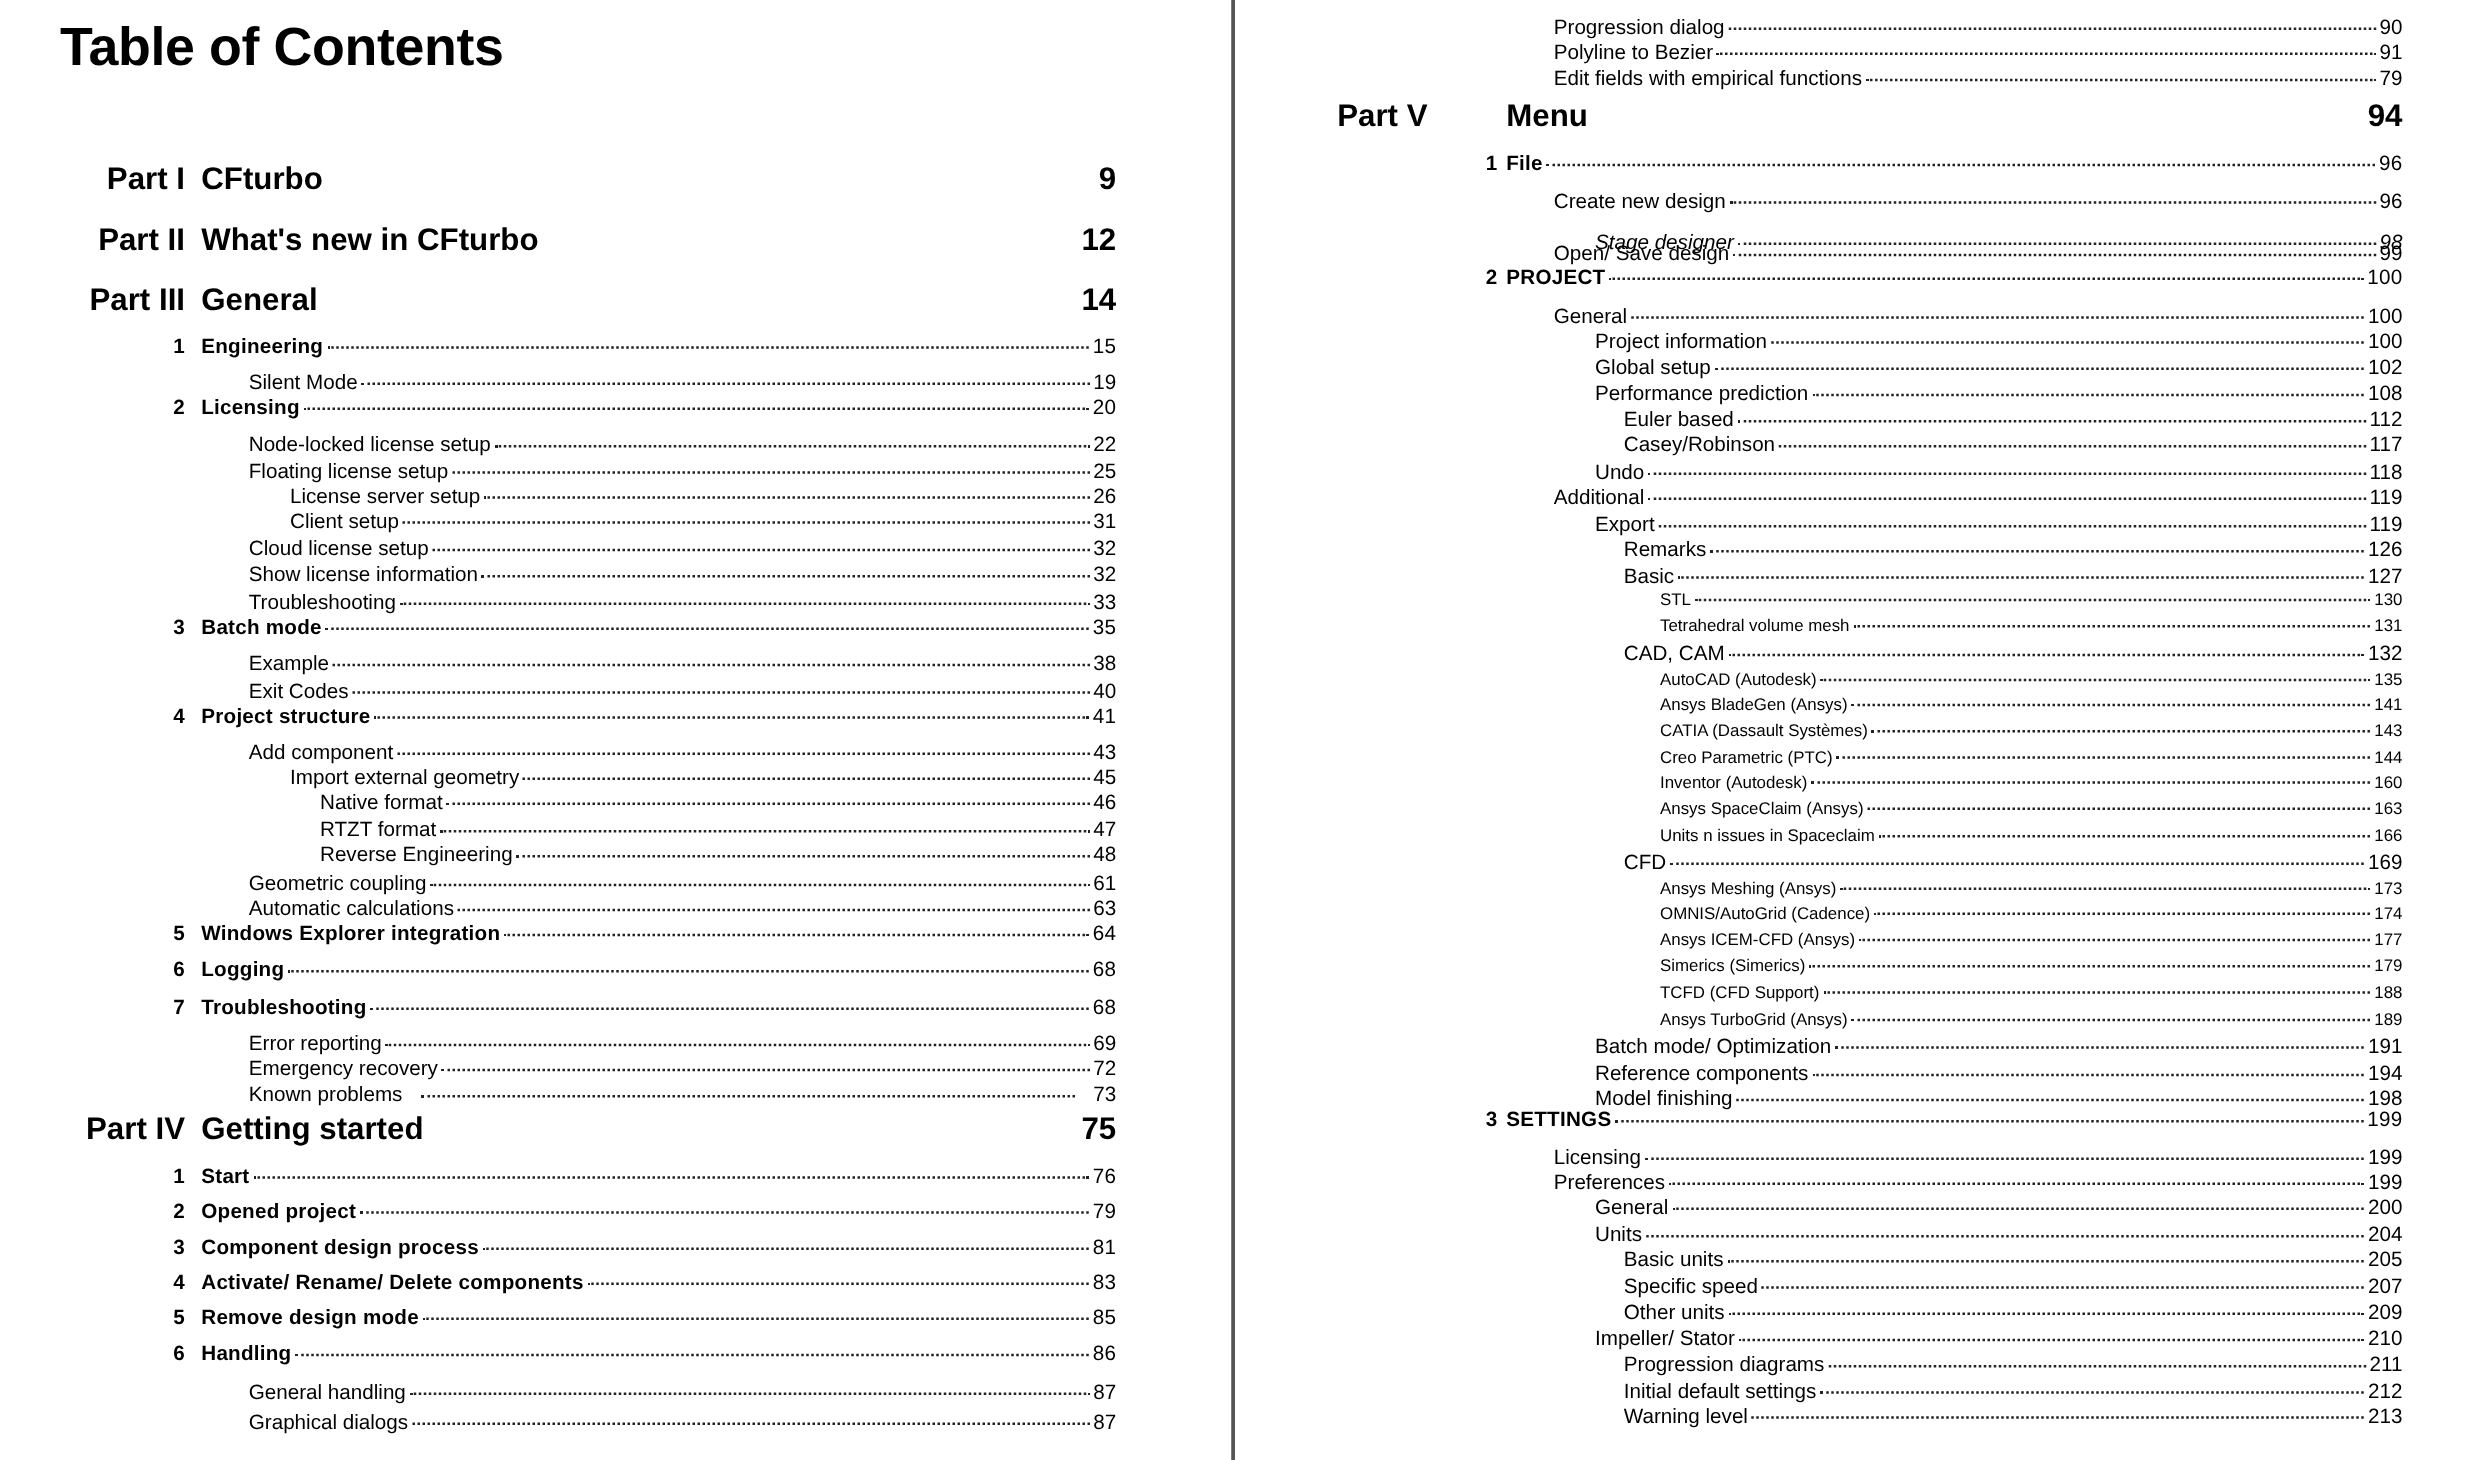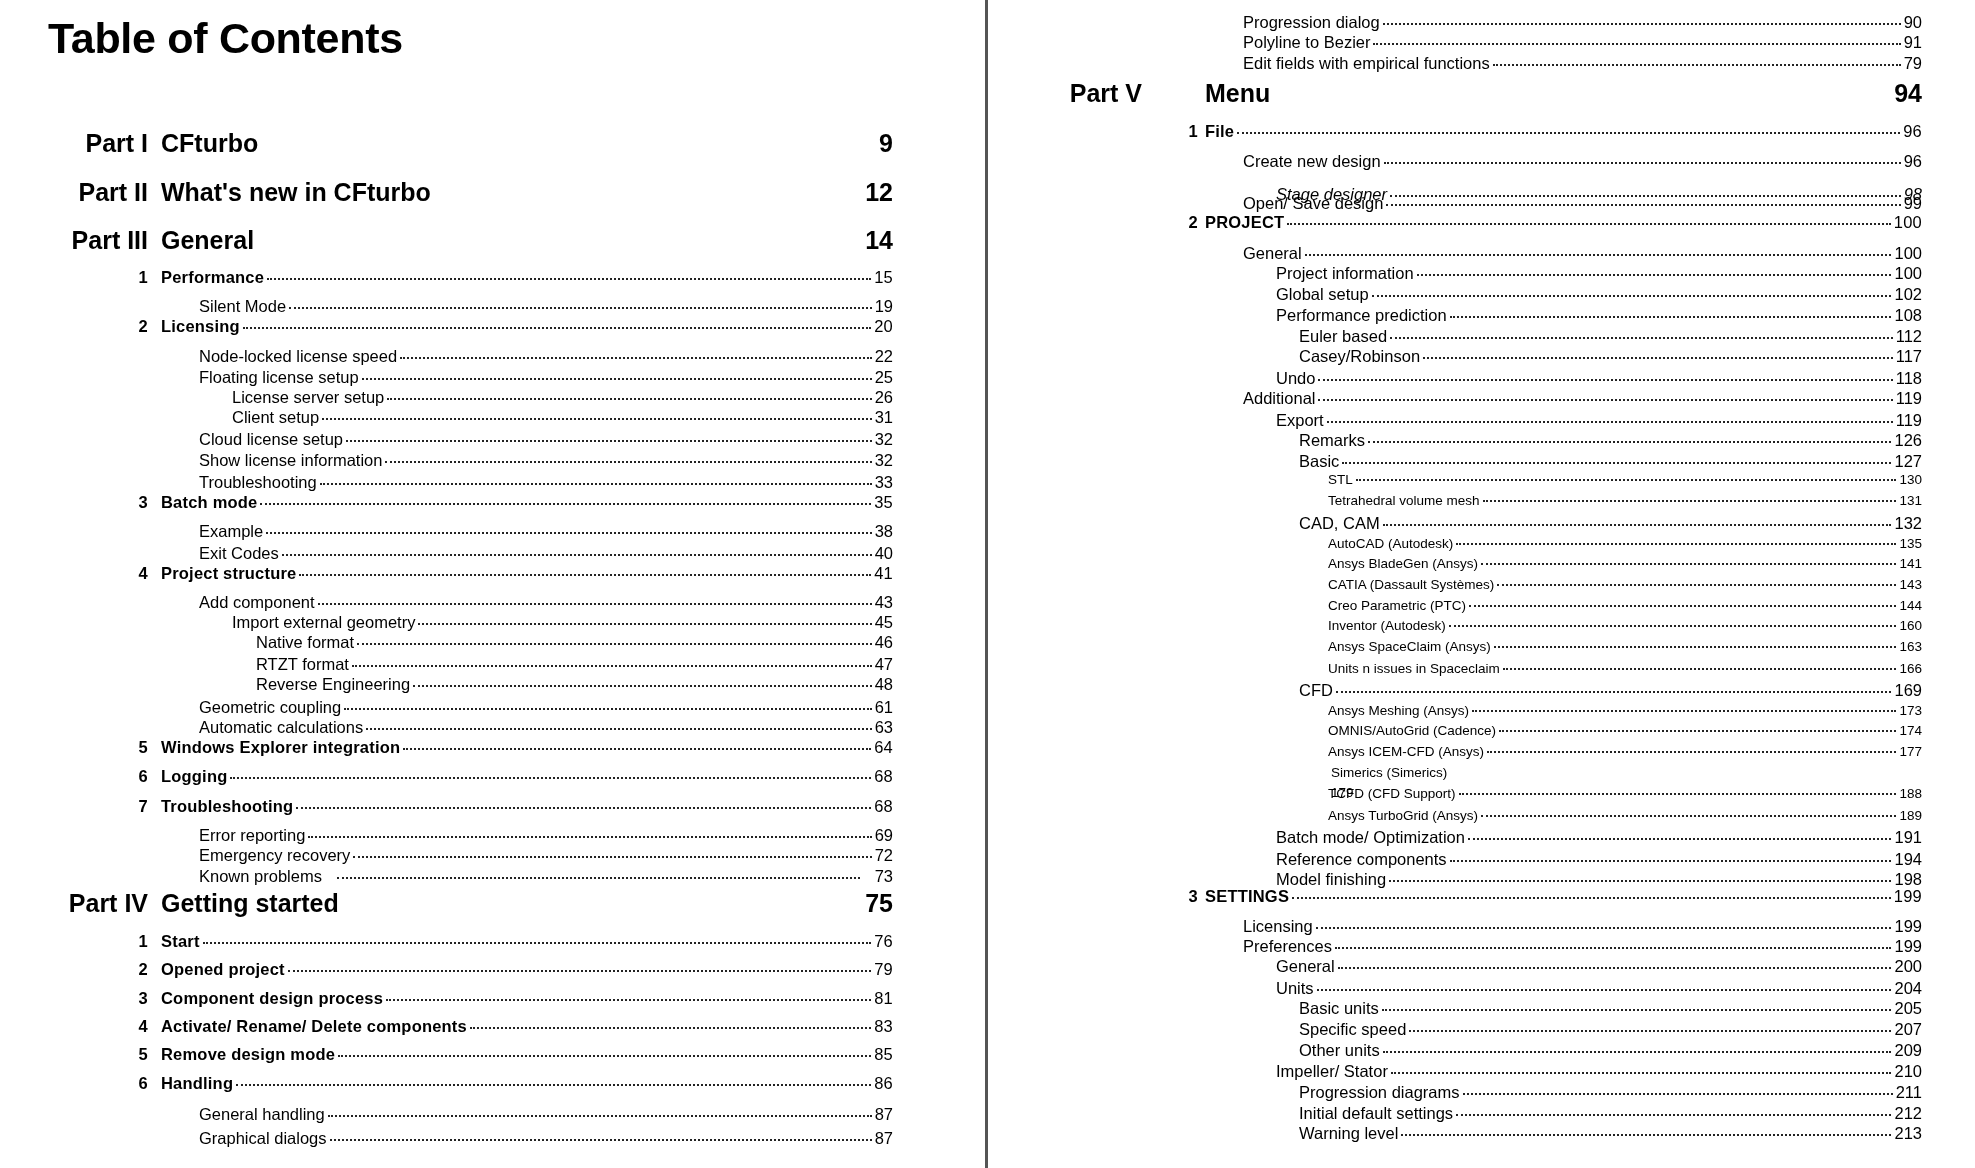--- a/index.html
+++ b/index.html
@@ -60,37 +60,37 @@
     <span class="page">12</span>
   </div>
 <div class="row part" style="left: 161px; width: 732px; top: 224px; line-height: 32px;">
     <span class="num" style="right: auto; left: 0px; transform: translateX(calc(-100% - 13px));">Part III</span>
     <span class="label">General</span>
     <span class="leader"></span>
     <span class="page">14</span>
   </div>
 <div class="row chap" style="left: 161px; width: 732px; top: 266px; line-height: 22px;">
     <span class="num" style="right: auto; left: 0px; transform: translateX(calc(-100% - 13px));">1</span>
-    <span class="label">Performance</span>
+    <span class="label">Engineering</span>
     <span class="leader"></span>
     <span class="page">15</span>
   </div>
 <div class="row l1" style="left: 199px; width: 694px; top: 295px; line-height: 22px;">
     <span class="label">Silent Mode</span>
     <span class="leader"></span>
     <span class="page">19</span>
   </div>
 <div class="row chap" style="left: 161px; width: 732px; top: 315px; line-height: 22px;">
     <span class="num" style="right: auto; left: 0px; transform: translateX(calc(-100% - 13px));">2</span>
     <span class="label">Licensing</span>
     <span class="leader"></span>
     <span class="page">20</span>
   </div>
 <div class="row l1" style="left: 199px; width: 694px; top: 345px; line-height: 22px;">
-    <span class="label">Node-locked license speed</span>
+    <span class="label">Node-locked license setup</span>
     <span class="leader"></span>
     <span class="page">22</span>
   </div>
 <div class="row l1" style="left: 199px; width: 694px; top: 366px; line-height: 22px;">
     <span class="label">Floating license setup</span>
     <span class="leader"></span>
     <span class="page">25</span>
   </div>
 <div class="row l2" style="left: 232px; width: 661px; top: 386px; line-height: 22px;">
     <span class="label">License server setup</span>
@@ -425,21 +425,21 @@
 <div class="row l4" style="left: 1328px; width: 594px; top: 722px; line-height: 18px;">
     <span class="label">OMNIS/AutoGrid (Cadence)</span>
     <span class="leader"></span>
     <span class="page">174</span>
   </div>
 <div class="row l4" style="left: 1328px; width: 594px; top: 743px; line-height: 18px;">
     <span class="label">Ansys ICEM-CFD (Ansys)</span>
     <span class="leader"></span>
     <span class="page">177</span>
   </div>
-<div class="row l4" style="left: 1328px; width: 594px; top: 764px; line-height: 18px; flex-direction: column;">
+<div class="row l4" style="left: 1328px; width: 594px; top: 764px; line-height: 18px;">
     <span class="label">Simerics (Simerics)</span>
     <span class="leader"></span>
     <span class="page">179</span>
   </div>
 <div class="row l4" style="left: 1328px; width: 594px; top: 785px; line-height: 18px;">
     <span class="label">TCFD (CFD Support)</span>
     <span class="leader"></span>
     <span class="page">188</span>
   </div>
 <div class="row l4" style="left: 1328px; width: 594px; top: 807px; line-height: 18px;">

